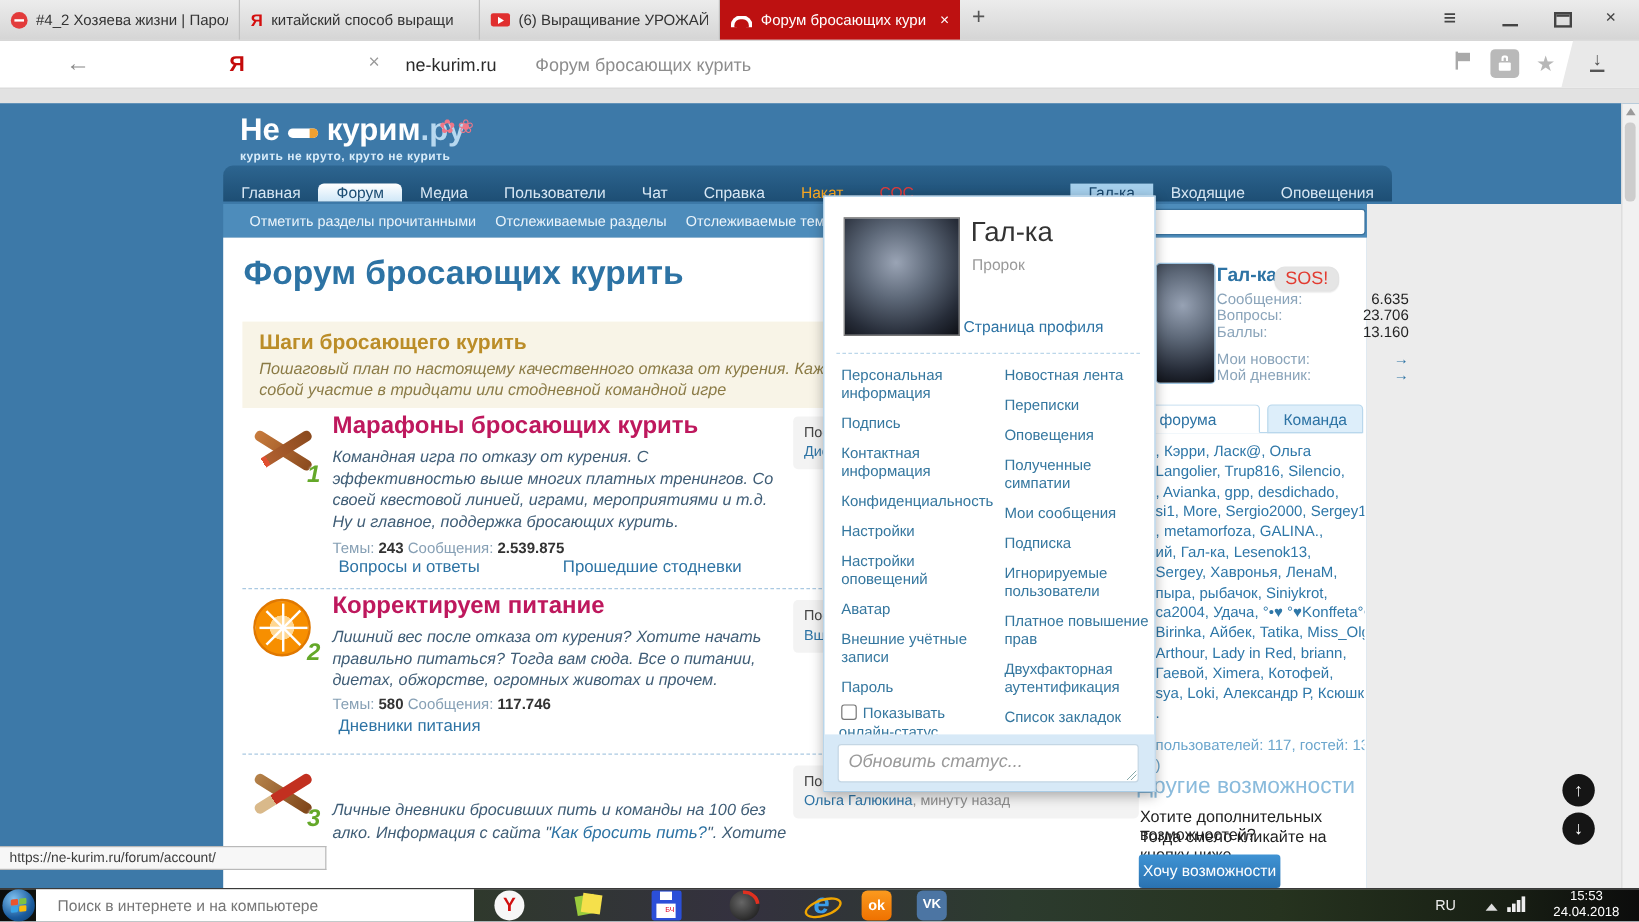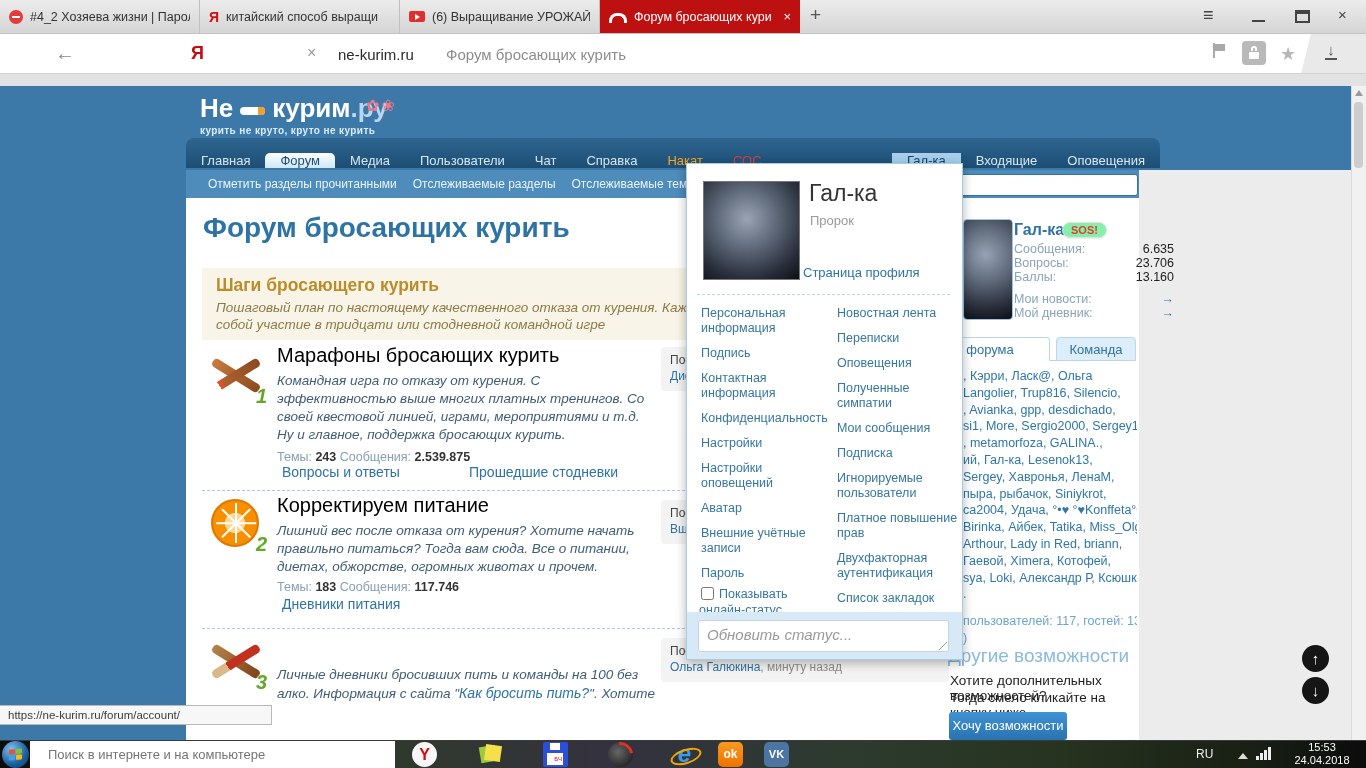--- a/index.html
+++ b/index.html
@@ -98,37 +98,37 @@
   .bar-bot1{background:linear-gradient(90deg,#d9b98a 0 32%,#c23020 32%)}
   .bar-bot2{background:linear-gradient(90deg,#b5824a,#7d4418)}
   .secnum{position:absolute;right:-3px;bottom:-4px;font-size:20px;font-weight:bold;font-style:italic;
     color:#64a829;text-shadow:0 0 2px #fff,0 0 2px #fff}
   .orangecircle{position:absolute;left:3px;top:3px;width:48px;height:48px;border-radius:50%;
     background:radial-gradient(circle,#ffd791 0 32%,#f78f00 33%);border:2px solid #e07800;box-sizing:border-box}
   .orangecircle i{position:absolute;left:50%;top:4%;width:2px;height:92%;background:#fff}
   .orangecircle i.r45{transform:rotate(45deg)}
   .orangecircle i.r90{transform:rotate(90deg)}
   .orangecircle i.r135{transform:rotate(135deg)}
-  .sectitle{position:absolute;font-size:20px;font-weight:normal;color:#000000}
+  .sectitle{position:absolute;font-size:20px;font-weight:bold;color:#be185d}
   .secdesc{position:absolute;width:374px;font-size:13.5px;font-style:italic;color:#3f5d76;line-height:18px}
   .secstats{position:absolute;font-size:12.5px;color:#87a0b5}
   .secstats b{color:#333}
   .seclink{position:absolute;font-size:14px;color:#2d73a4}
   .dashsep{position:absolute;left:16px;width:748px;border-top:1px dashed #aac9e2}
   .lastbox{position:absolute;left:475px;width:288px;height:44px;background:#f3f3f3;border-radius:4px;
     box-sizing:border-box;padding:5px 9px;font-size:12px;line-height:16px;white-space:nowrap;overflow:hidden}
   .lastbox .lbl{color:#444}
   .lastbox .lnk{color:#2d73a4}
   .lastbox .tm{color:#8d8d8d}
   
   .sb-avatar{position:absolute;left:777px;top:21px;width:48px;height:99px;border:1px solid #9cc3e0;
     border-radius:4px;background:radial-gradient(circle at 45% 35%,#97a2b4 0%,#5d6878 40%,#262c38 78%,#0d0f15 100%)}
   .sb-name{position:absolute;left:828px;top:23px;font-size:16px;font-weight:bold;color:#2d73a4}
-  .sb-badge{position:absolute;left:876px;top:24px;background:#86efac;border:1px solid #e3e3e3;border-radius:9px;
-    color:#e23b30;font-weight:bold;font-size:11px;padding:1px 8px;box-shadow:0 1px 1px rgba(0,0,0,.08)}
+  .sb-badge{position:absolute;left:876px;top:24px;background:#e5e5e5;border:1px solid #e3e3e3;border-radius:9px;
+    color:#e23b30;font-weight:normal;font-size:15px;padding:1px 8px;box-shadow:0 1px 1px rgba(0,0,0,.08)}
   .sb-stat{position:absolute;left:828px;width:118px;font-size:12.5px;color:#8aa4ba}
   .sb-stat .v{position:absolute;right:-42px;width:60px;text-align:right;color:#222}
   .sb-rowlink{position:absolute;left:828px;width:118px;font-size:12.5px;color:#8aa4ba}
   .sb-rowlink .ar{position:absolute;right:-42px;width:60px;text-align:right;color:#2d73a4}
   .sb-tab{position:absolute;top:139px;height:24px;line-height:24px;text-align:center;font-size:13px;
     color:#2d73a4;border:1px solid #b9d7ec;border-radius:4px 4px 0 0;box-sizing:border-box;z-index:3}
   .sb-tab.on{left:744px;width:120px;background:#fff;border-bottom:1px solid #fff}
   .sb-tab.off{left:870px;width:80px;background:#ddeefa}
   .sb-tabline{position:absolute;left:744px;top:162px;width:205px;border-top:1px solid #b9d7ec;z-index:2}
   .sb-list{position:absolute;left:777px;top:170px;width:174px;font-size:12.5px;line-height:16.8px;
@@ -323,21 +323,21 @@
           <i></i>
           <i class="r45"></i>
           <i class="r90"></i>
           <i class="r135"></i>
         </span>
       <span class="secnum">2</span>
     </div>
     <div class="sectitle" style="left:91px;top:296px">Корректируем питание</div>
     <div class="secdesc" style="left:91px;top:324px">Лишний вес после отказа от курения? Хотите начать правильно питаться? Тогда вам сюда. Все о питании, диетах, обжорстве, огромных животах и прочем.</div>
     <div class="secstats" style="left:91px;top:382px">
-      <span>Темы:</span> <b>183</b>
+      <span>Темы:</span> <b>580</b>
       <span>Сообщения:</span> <b>117.746</b>
     </div>
     <div class="seclink" style="left:96px;top:398px">Дневники питания</div>
     <div class="lastbox" style="top:302px">
       <div class="lbl">Последнее:</div>
       <div class="lnk">Вшок</div>
     </div>
     <div class="dashsep" style="top:430px"></div>
 
     <div class="secicon" style="left:22px;top:436px">

